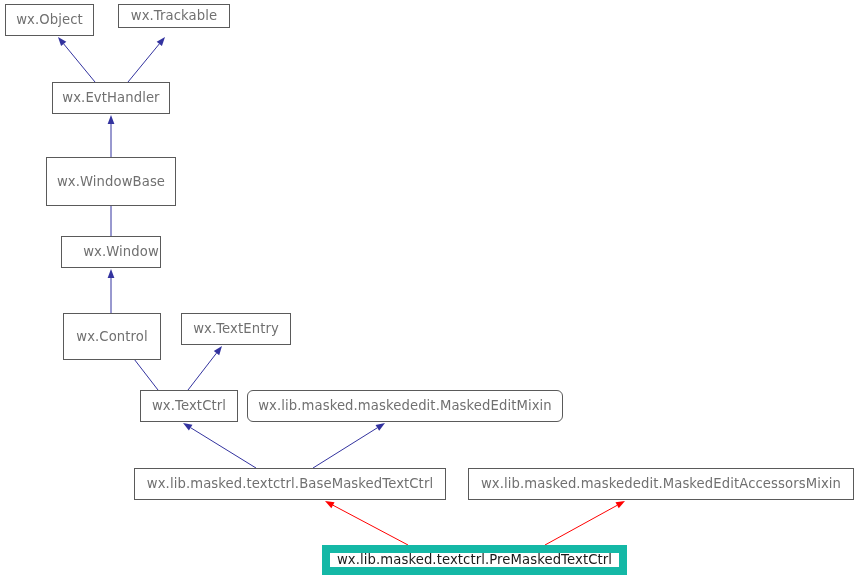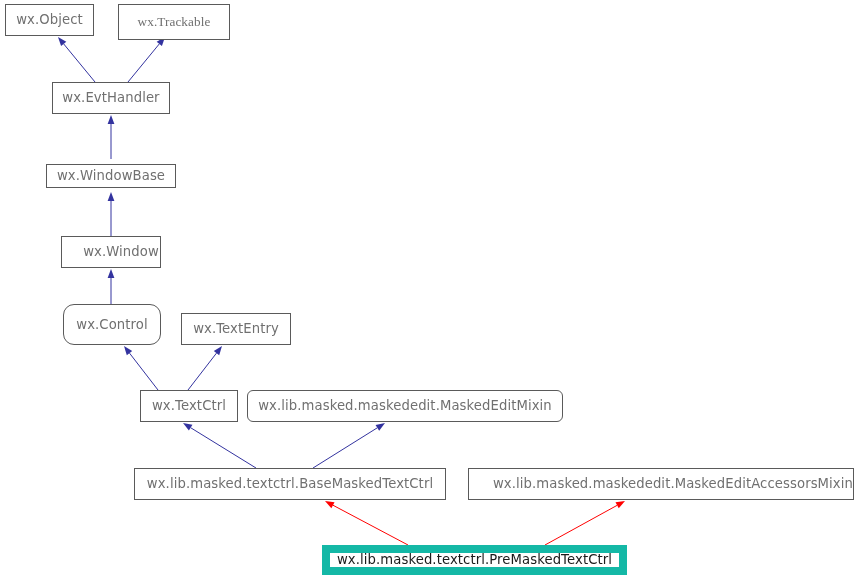--- a/index.html
+++ b/index.html
@@ -94,48 +94,48 @@
       <g>
         <line x1="545" y1="545" x2="617.1140568219101" y2="505.3372687479494" stroke="#ff0000" stroke-width="1"></line>
         <polygon points="625,501 618.7525805711355,508.31640283744997 615.4755330726848,502.3581346584488" fill="#ff0000"></polygon>
       </g>
     </svg>
 
   <div id="nodes">
       <div class="node" style="left: 5px; top: 4px; width: 89px; height: 32px; align-items: center;">
         <span>wx.Object</span>
       </div>
-      <div class="node" style="left: 118px; top: 4px; width: 112px; height: 36px; font-family: Liberation Serif, serif;">
+      <div class="node" style="left: 118px; top: 4px; width: 112px; height: 24px;">
         <span>wx.Trackable</span>
       </div>
       <div class="node" style="left: 52px; top: 82px; width: 118px; height: 32px;">
         <span>wx.EvtHandler</span>
       </div>
-      <div class="node" style="left: 46px; top: 164px; width: 130px; height: 24px; justify-content: center;">
+      <div class="node" style="left: 46px; top: 157px; width: 130px; height: 49px; justify-content: center;">
         <span>wx.WindowBase</span>
       </div>
       <div class="node" style="left: 61px; top: 236px; width: 100px; height: 32px; padding-left: 20px;">
         <span>wx.Window</span>
       </div>
-      <div class="node" style="left: 63px; top: 304px; width: 98px; height: 41px; border-radius: 11px;">
+      <div class="node" style="left: 63px; top: 313px; width: 98px; height: 47px;">
         <span>wx.Control</span>
       </div>
       <div class="node" style="left: 181px; top: 313px; width: 110px; height: 32px;">
         <span>wx.TextEntry</span>
       </div>
       <div class="node" style="left: 140px; top: 390px; width: 98px; height: 32px;">
         <span>wx.TextCtrl</span>
       </div>
       <div class="node" style="left: 247px; top: 390px; width: 316px; height: 32px; border-radius: 6px;">
         <span>wx.lib.masked.maskededit.MaskedEditMixin</span>
       </div>
       <div class="node" style="left: 134px; top: 468px; width: 312px; height: 32px;">
         <span>wx.lib.masked.textctrl.BaseMaskedTextCtrl</span>
       </div>
-      <div class="node" style="left: 468px; top: 468px; width: 386px; height: 32px; justify-content: flex-end;">
+      <div class="node" style="left: 468px; top: 468px; width: 386px; height: 32px;">
         <span>wx.lib.masked.maskededit.MaskedEditAccessorsMixin</span>
       </div>
       <div class="node highlight" style="left: 322px; top: 545px; width: 305px; height: 30px;">
         <span>wx.lib.masked.textctrl.PreMaskedTextCtrl</span>
       </div>
     </div>
 
 </div>
 
 </body></html>

